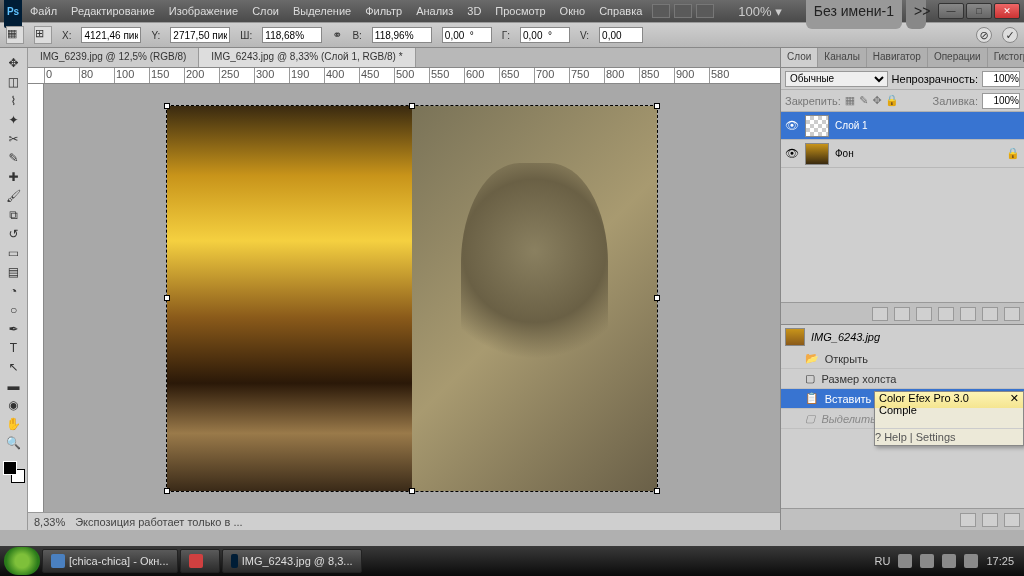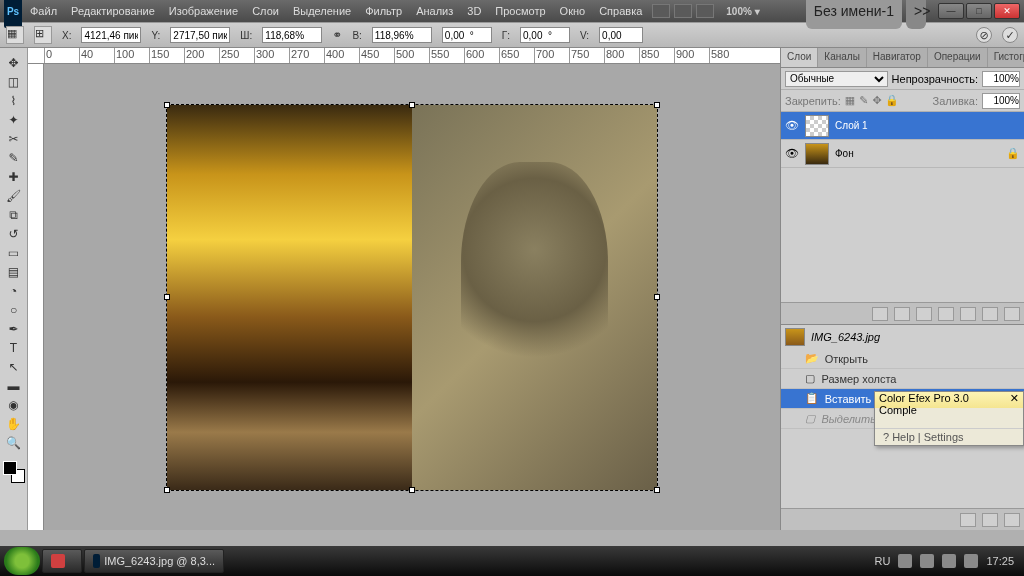--- a/index.html
+++ b/index.html
@@ -10,21 +10,21 @@
 .titlebar .ps-icon { width: 18px; height: 34px; background: #001d36; color: #5fc3ff; display: flex; align-items: center; justify-content: center; font-weight: bold; font-size: 10px; border-radius: 2px; margin-right: 8px; }
 .titlebar .menu-items { display: flex; gap: 14px; }
 .titlebar .menu-items span { color: #ddd; cursor: default; }
 .titlebar .right-controls { margin-left: auto; display: flex; align-items: center; gap: 4px; }
 .titlebar .doc-name { background: #999; color: #222; padding: 10px 8px; border-radius: 6px; font-size: 14px; }
 .win-btns { display: flex; gap: 2px; margin-left: 8px; }
 .win-btns span { width: 26px; height: 16px; background: linear-gradient(#888, #666); border: 1px solid #333; border-radius: 2px; display: flex; align-items: center; justify-content: center; color: #222; font-size: 9px; }
 .win-btns .close { background: linear-gradient(#e66, #c33); color: #fff; }
 .titlebar .mode-icons { display: flex; gap: 4px; margin: 0 10px; }
 .titlebar .mode-icons span { width: 18px; height: 14px; border: 1px solid #777; background: #5a5a5a; }
-.titlebar .zoom { color: #ccc; font-size: 10px; margin: 0 2px; font-weight: bold; }
+.titlebar .zoom { color: #ccc; font-size: 13px; margin: 0 14px; }
 
 
 .options { height: 26px; background: linear-gradient(#cfcfcf, #b8b8b8); border-top: 1px solid #999; border-bottom: 1px solid #888; display: flex; align-items: center; padding: 0 6px; gap: 10px; color: #333; }
 .options input { width: 60px; height: 16px; font-size: 10px; border: 1px solid #888; background: #fff; padding: 0 2px; }
 .options .lbl { font-size: 10px; }
 .options .icon-btn { width: 18px; height: 18px; border: 1px solid #999; background: #ddd; }
 .options .spacer { flex: 1; }
 .options .check { width: 16px; height: 16px; border: 1px solid #888; border-radius: 8px; background: #ddd; display: flex; align-items: center; justify-content: center; }
 
 
@@ -75,21 +75,21 @@
 .history-list { flex: 1; background: #cfcfcf; }
 .hist-item { height: 20px; display: flex; align-items: center; padding: 0 6px 0 24px; gap: 6px; font-size: 10px; color: #333; border-bottom: 1px solid #c0c0c0; }
 .hist-item.sel { background: #3874d1; color: #fff; }
 .hist-item.dim { color: #888; font-style: italic; }
 .hist-head { height: 24px; display: flex; align-items: center; padding: 0 4px; gap: 6px; font-style: italic; }
 .hist-head .thumb { width: 20px; height: 18px; background: linear-gradient(#c8941a, #8a5a1a); border: 1px solid #888; }
 
 .popup { position: absolute; right: 0; top: 66px; width: 150px; background: #ece9d8; border: 1px solid #888; box-shadow: 2px 2px 4px rgba(0,0,0,0.3); font-size: 10px; }
 .popup .pt { height: 16px; background: linear-gradient(#fdf4b5, #f5e590); padding: 0 4px; display: flex; align-items: flex-start; justify-content: space-between; }
 .popup .pb { padding: 4px; }
-.popup .pf { padding: 2px 8px; border-top: 1px solid #ccc; color: #555; }
+.popup .pf { padding: 2px 0; border-top: 1px solid #ccc; color: #555; }
 
 .panel-foot { height: 22px; background: #c0c0c0; border-top: 1px solid #999; display: flex; align-items: center; justify-content: flex-end; padding: 0 4px; gap: 6px; }
 .panel-foot span { width: 16px; height: 14px; border: 1px solid #999; background: #d0d0d0; }
 
 
 .taskbar { position: absolute; bottom: 0; left: 0; right: 0; height: 30px; background: linear-gradient(#3a3a3a, #0a0a0a); display: flex; align-items: center; padding: 0 4px; gap: 2px; }
 .start { width: 36px; height: 28px; background: radial-gradient(circle, #7ec03a 30%, #2a7a1a 70%); border-radius: 14px; }
 .task-btn { height: 24px; padding: 0 8px; background: linear-gradient(#5a5a5a, #2a2a2a); border: 1px solid #222; border-radius: 2px; color: #ddd; font-size: 10px; display: flex; align-items: center; gap: 4px; max-width: 140px; overflow: hidden; white-space: nowrap; }
 .task-btn .ico { width: 14px; height: 14px; background: #4a80c0; border-radius: 2px; }
 .tray { margin-left: auto; color: #ccc; font-size: 10px; display: flex; align-items: center; gap: 8px; padding-right: 6px; }
@@ -176,29 +176,33 @@
     <div class="t">◉</div>
     <div class="t">✋</div>
     <div class="t">🔍</div>
     <div class="swatch">
       <div class="bg"></div>
       <div class="fg"></div>
     </div>
   </div>
 
   <div class="canvas-area">
+    <div class="doc-tabs">
+      <div class="tab">IMG_6239.jpg @ 12,5% (RGB/8)</div>
+      <div class="tab active">IMG_6243.jpg @ 8,33% (Слой 1, RGB/8) *</div>
+    </div>
     <div class="ruler-h" id="rulerh">
         <span>0</span>
-        <span>40</span>
+        <span>80</span>
         <span>100</span>
         <span>150</span>
         <span>200</span>
         <span>250</span>
         <span>300</span>
-        <span>270</span>
+        <span>190</span>
         <span>400</span>
         <span>450</span>
         <span>500</span>
         <span>550</span>
         <span>600</span>
         <span>650</span>
         <span>700</span>
         <span>750</span>
         <span>800</span>
         <span>850</span>
@@ -215,20 +219,24 @@
           <div class="handle" style="top:-3px;left:calc(50% - 3px)"></div>
           <div class="handle" style="top:-3px;right:-3px"></div>
           <div class="handle" style="top:calc(50% - 3px);left:-3px"></div>
           <div class="handle" style="top:calc(50% - 3px);right:-3px"></div>
           <div class="handle" style="bottom:-3px;left:-3px"></div>
           <div class="handle" style="bottom:-3px;left:calc(50% - 3px)"></div>
           <div class="handle" style="bottom:-3px;right:-3px"></div>
         </div>
       </div>
     </div>
+    <div class="status">
+      <span>8,33%</span>
+      <span>Экспозиция работает только в ...</span>
+    </div>
   </div>
 
   <div class="panels">
     <div class="panel-tabs">
       <span class="active">Слои</span>
       <span>Каналы</span>
       <span>Навигатор</span>
       <span>Операции</span>
       <span>Гистограм</span>
 
@@ -306,20 +314,24 @@
           </div>
         <div class="pb">&nbsp;</div>
         <div class="pf"><span>? Help</span> | <span>Settings</span></div>
       </div>
     </div>
   </div>
 </div>
 
 <div class="taskbar">
   <div class="start"></div>
+  <div class="task-btn">
+      <span class="ico"></span>
+      <span>[chica-chica] - Окн...</span>
+    </div>
   <div class="task-btn" style="width:40px">
       <span class="ico" style="background:#d04040"></span>
     </div>
   <div class="task-btn">
       <span class="ico" style="background:#001d36"></span>
       <span>IMG_6243.jpg @ 8,3...</span>
     </div>
   <div class="tray">
     <span>RU</span>
     <span class="ico"></span>

